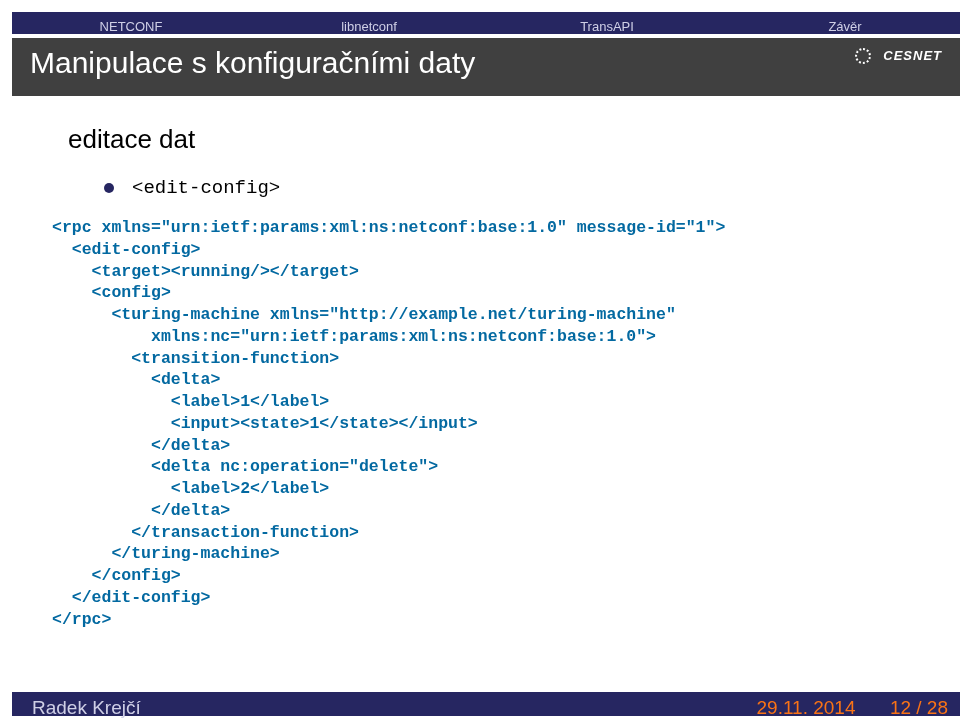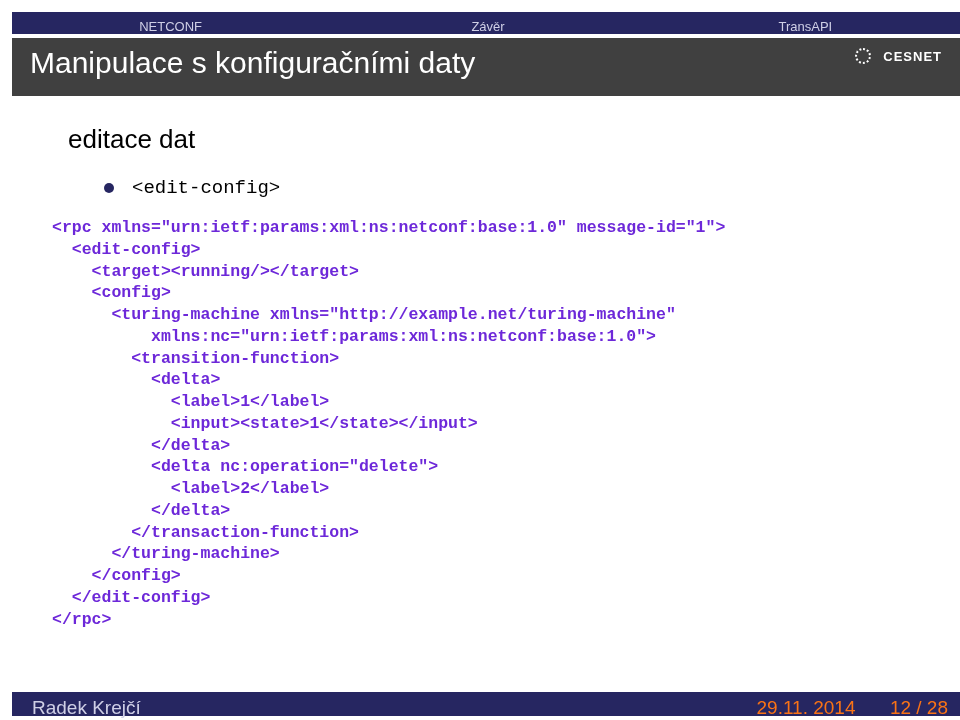--- a/index.html
+++ b/index.html
@@ -31,23 +31,23 @@
     padding: 4px 14px 8px 14px;
     height: 58px;
   }
   .title {
     color: #fff;
     font-size: 30px;
     font-weight: 300;
   }
   .logo {
     display: flex;
-    align-items: center;
     gap: 4px;
     margin-top: 2px;
+    font-style: italic;
   }
   .logo-gear {
     width: 16px;
     height: 16px;
     border: 2px dotted #fff;
     border-radius: 50%;
   }
   .logo-text {
     color: #fff;
     font-weight: 700;
@@ -89,21 +89,21 @@
   }
   .op1 { color: #b06000; }
   .op2 { color: #000; }
   .code {
     font-family: "Courier New", monospace;
     font-size: 16.5px;
     line-height: 1.32;
     white-space: pre;
     margin-top: 14px;
     margin-left: -12px;
-    color: #6d28d9;
+    color: #0369a1;
     font-weight: 600;
   }
   .footer {
     position: absolute;
     bottom: 0;
     width: 960px;
     height: 24px;
     display: flex;
     background: #262661;
     color: #fff;
@@ -111,22 +111,23 @@
   }
   .foot-left { flex: 1.1; padding-left: 16px; line-height: 24px; color: #cfcfe6; }
   .foot-center { flex: 1.3; text-align: center; line-height: 24px; color: #fff; }
   .foot-right { flex: 1.1; text-align: right; padding-right: 16px; line-height: 24px; color: #f97316; }
 </style>
 </head>
 <body>
 
 <div class="nav">
   <div class="nav-item">NETCONF</div>
+  <div class="nav-item">libnetconf</div>
+  <div class="nav-item">TransAPI</div>
   <div class="nav-item">Závěr</div>
-  <div class="nav-item">TransAPI</div>
 </div>
 
 <div class="header">
   <div class="title">Manipulace s konfiguračními daty</div>
   <div class="logo">
     <div class="logo-gear"></div>
     <div class="logo-text">CESNET</div>
   </div>
 </div>
 

